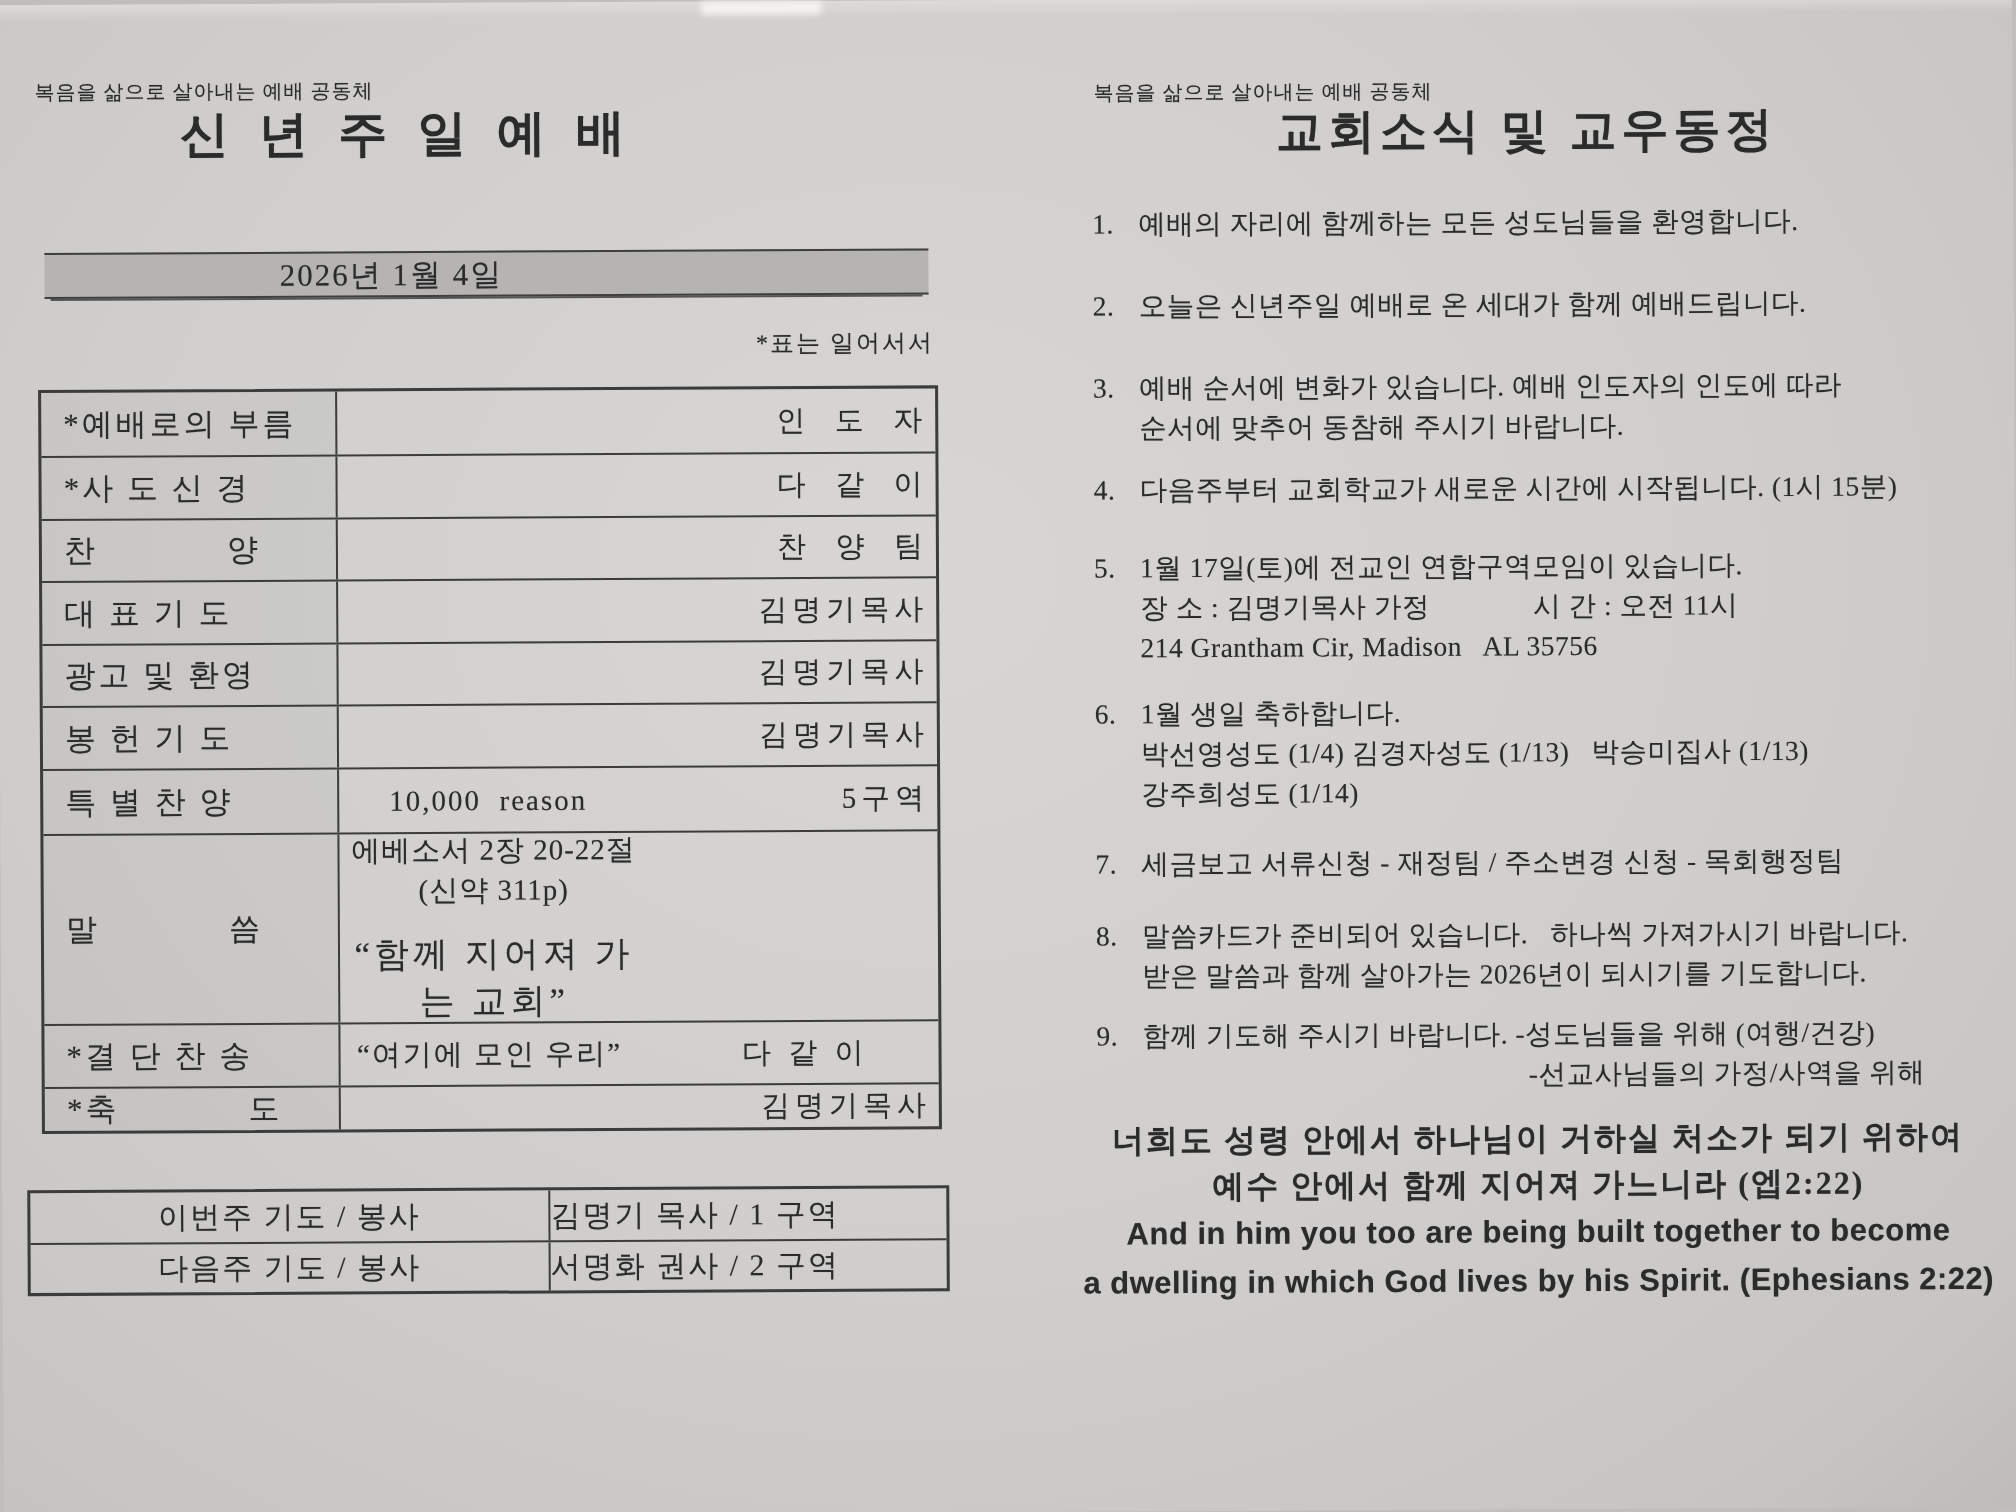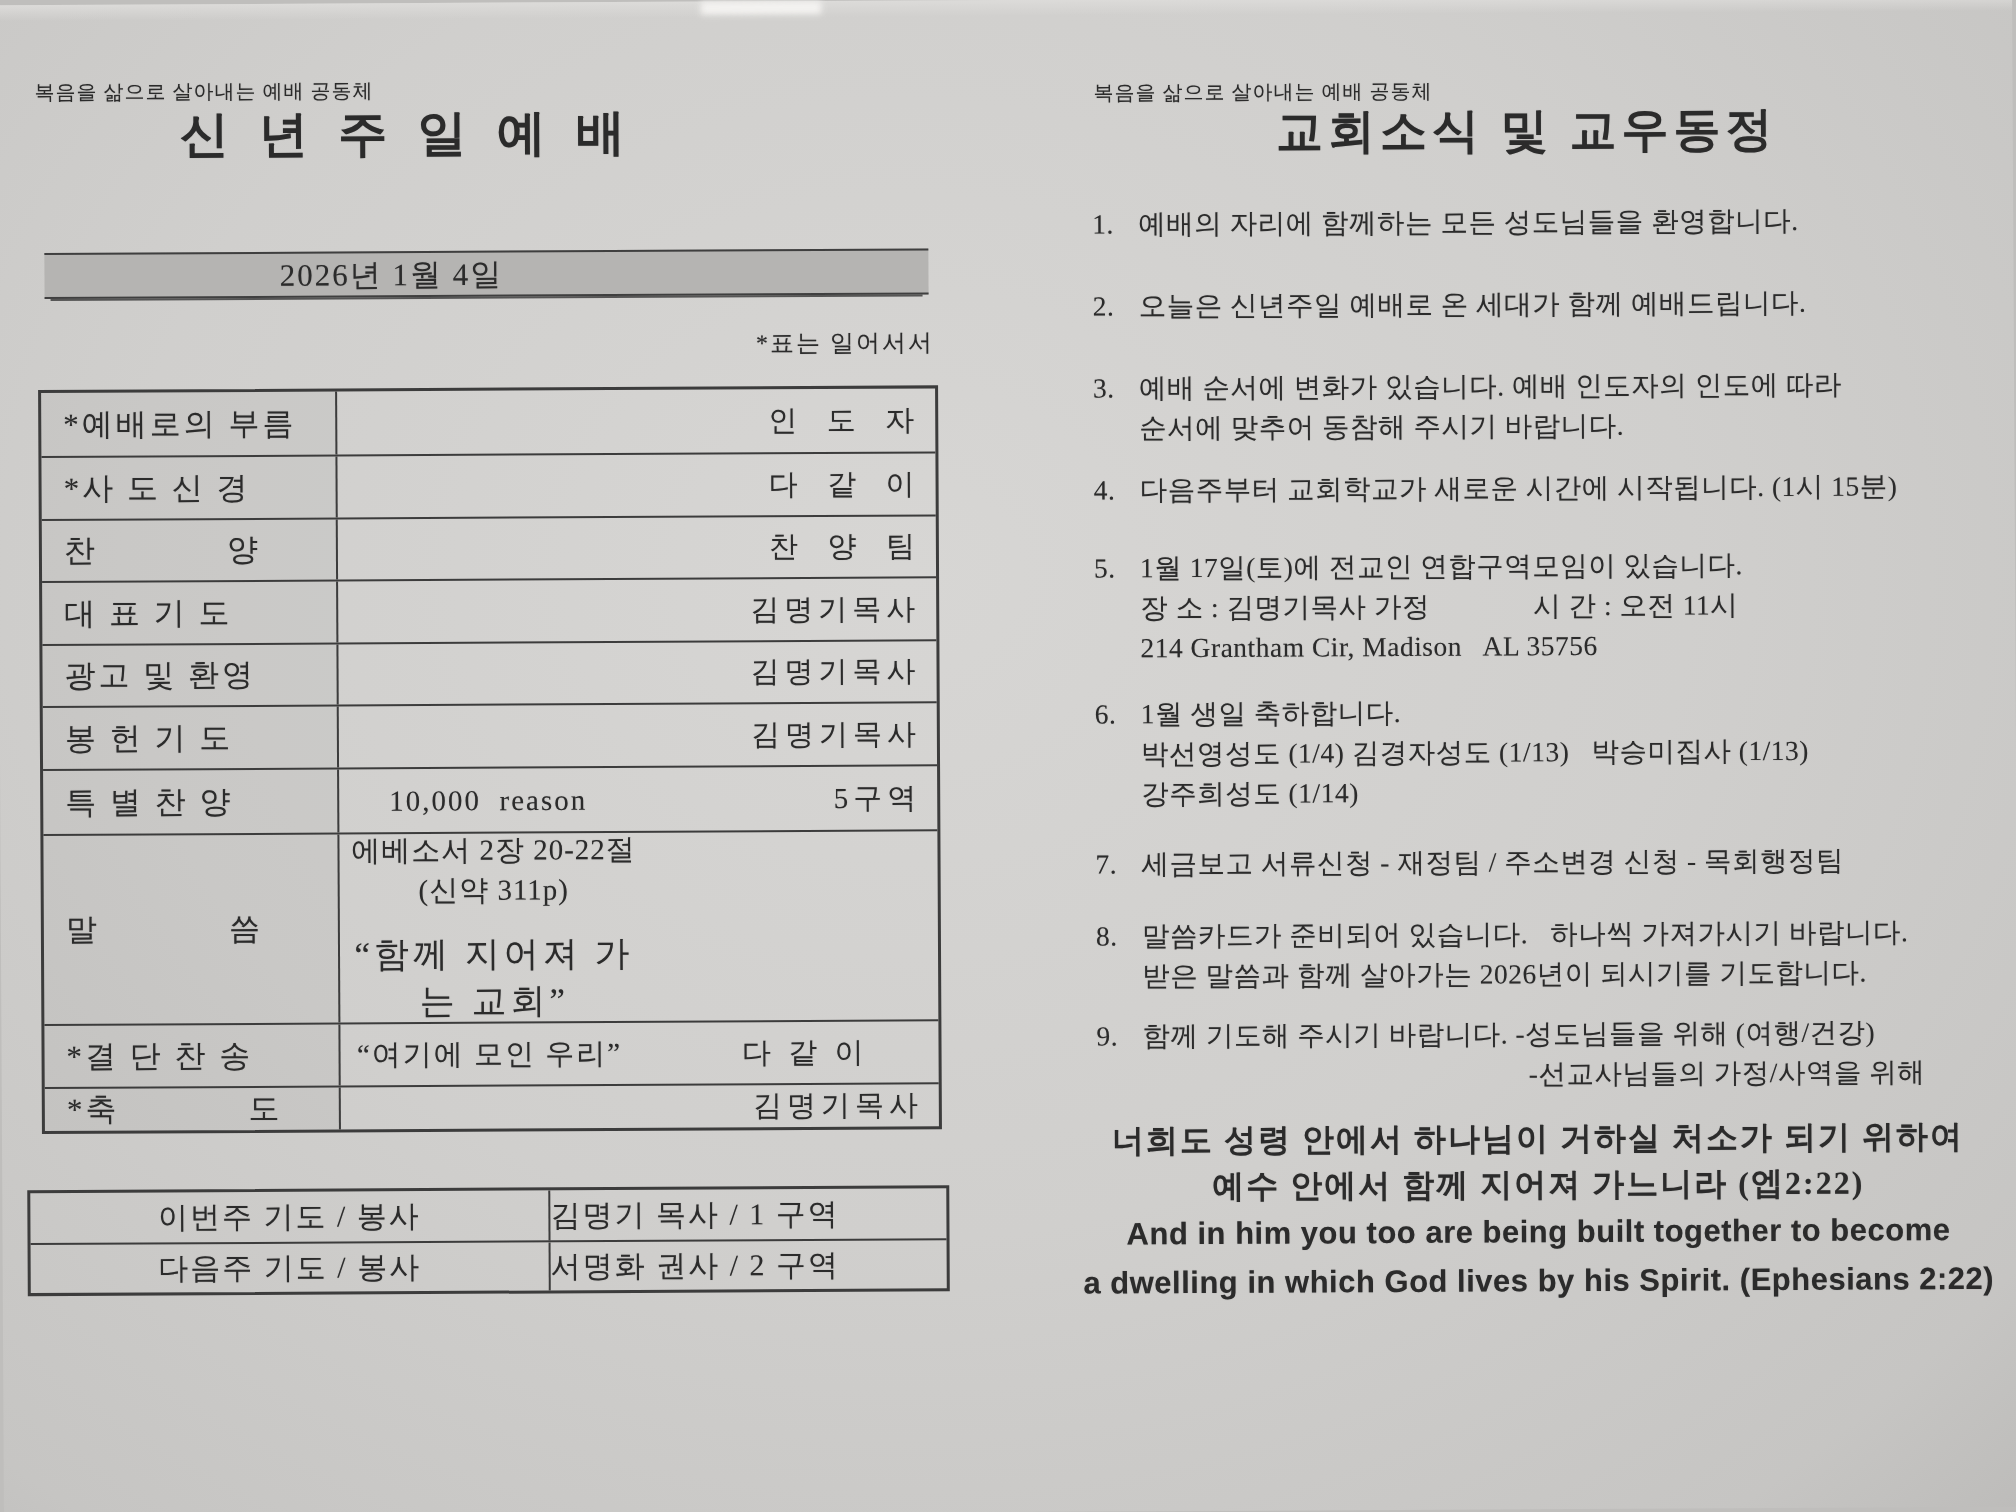--- a/index.html
+++ b/index.html
@@ -47,21 +47,21 @@
     width:296px;flex:none;box-sizing:border-box;align-self:stretch;
     display:flex;align-items:center;
     border-right:2px solid #3c3c3c;padding-left:22px;
     font-size:31px;letter-spacing:3px;white-space:pre;
     background:rgba(40,40,40,.045);
   }
   .ocell.value{flex:1;position:relative;align-self:stretch;font-size:29px;}
   .vcenter{position:absolute;left:0;right:0;top:50%;transform:translateY(-50%);
     text-align:center;letter-spacing:2px;white-space:pre;}
   .vcenter.shift-l{padding-right:300px;}
-  .vright{position:absolute;right:16px;top:50%;transform:translateY(-50%);
+  .vright{position:absolute;right:8px;top:50%;transform:translateY(-50%);
     letter-spacing:5px;white-space:pre;}
   .vright.pad-r{right:70px;}
   .vstack{position:absolute;inset:0;display:flex;flex-direction:column;
     justify-content:center;gap:20px;text-align:center;padding-right:290px;}
   .vstack .l1{font-size:29px;letter-spacing:1px;}
   .vstack .l2{font-size:35px;letter-spacing:4px;}
 
   .duty-table{left:25px;top:1185px;width:916px;border:3px solid #3c3c3c;}
   .drow{display:flex;height:50px;box-sizing:border-box;}
   .drow + .drow{border-top:2px solid #3c3c3c;}

